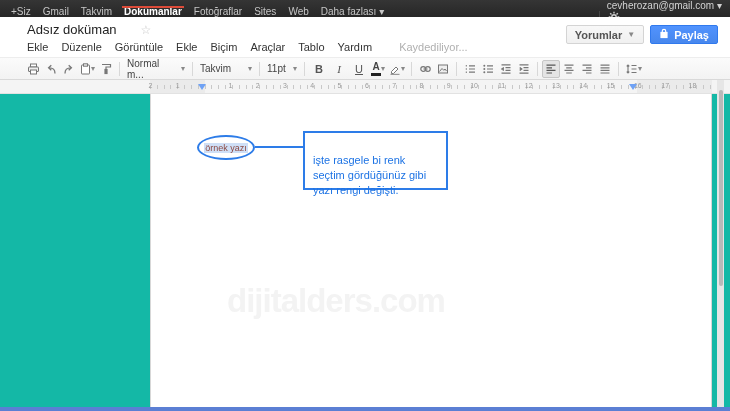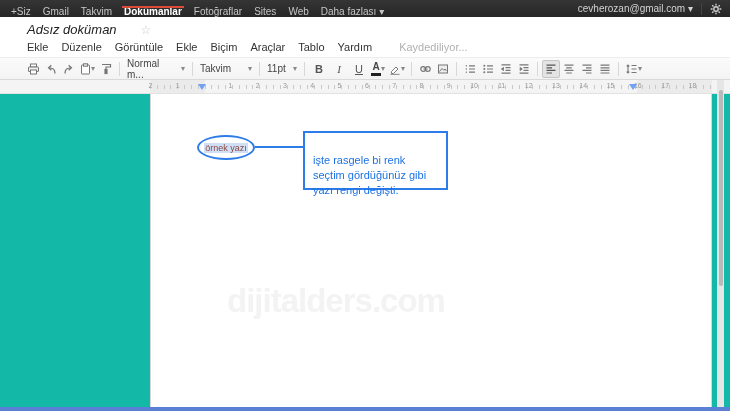--- a/index.html
+++ b/index.html
@@ -9,27 +9,27 @@
 
   
   .topbar { position:absolute; left:0; top:0; width:730px; height:17px;
     background:linear-gradient(#353535,#262626); display:flex; align-items:stretch; }
   .topbar-links { display:flex; align-items:flex-end; padding-left:5px; }
   .tb-link { display:flex; align-items:center; padding:0 6px; font-size:10px; color:#c6c6c6;
     cursor:pointer; position:relative; white-space:nowrap; }
   .tb-link.active { color:#fff; font-weight:bold; }
   .tb-link.active::before { content:""; position:absolute; left:4px; right:4px; top:0; height:2px;
     background:var(--red); }
-  .topbar-right { margin-left:auto; display:flex; align-items:center; }
+  .topbar-right { margin-left:auto; display:flex; align-items:flex-start;flex-direction:column; }
   .tb-account { display:flex; align-items:center; font-size:10px; color:#d2d2d2; padding:0 8px; cursor:pointer; }
   .tb-gear { display:flex; align-items:center; padding:0 8px 0 8px; border-left:1px solid #444; cursor:pointer; }
 
   
   .header { position:absolute; left:0; top:17px; width:730px; height:40px; background:#fff; }
-  .title-row { position:absolute; left:27px; top:5px; display:flex; align-items:center; gap:24px;font-style:italic; }
+  .title-row { position:absolute; left:27px; top:5px; display:flex; align-items:center; gap:24px; }
   .doc-title { font-size:13px; color:#222; cursor:text; }
   .star { font-size:12px; color:#c9c9c9; cursor:pointer; line-height:1; }
   .menu-row { position:absolute; left:27px; top:24px; display:flex; align-items:center; }
   .menu-item { font-size:11px; color:#333; margin-right:13px; cursor:pointer; }
   .save-status { font-size:11px; color:#b0b0b0; margin-left:14px; }
   .header-buttons { position:absolute; right:12px; top:8px; display:flex; gap:6px; }
   .btn { height:19px; display:flex; align-items:center; font-size:11px; font-weight:bold;
     border-radius:2px; padding:0 8px; cursor:pointer; }
   .btn-comments { background:linear-gradient(#f8f8f8,#f0f0f0); border:1px solid #d4d4d4; color:#555; gap:5px; }
   .btn-share { background:linear-gradient(#5193fe,#4787ed); border:1px solid #3079ed; color:#fff; gap:5px; }
@@ -127,20 +127,35 @@
           <span class="menu-item">Düzenle</span>
           <span class="menu-item">Görüntüle</span>
           <span class="menu-item">Ekle</span>
           <span class="menu-item">Biçim</span>
           <span class="menu-item">Araçlar</span>
           <span class="menu-item">Tablo</span>
           <span class="menu-item">Yardım</span>
         </span>
       <span class="save-status">Kaydediliyor...</span>
     </nav>
+    <div class="header-buttons">
+      <div class="btn btn-comments">
+        <span>Yorumlar</span>
+        <span class="caret">▼</span>
+      </div>
+      <div class="btn btn-share">
+        <span>
+          <svg width="10" height="11" viewBox="0 0 10 11" fill="none" stroke="#fff" stroke-width="1.2">
+            <rect x="2" y="4.5" width="6" height="5" fill="#fff"></rect>
+            <path d="M3.3 4.5 V3 a1.7 1.7 0 0 1 3.4 0 V4.5"></path>
+          </svg>
+        </span>
+        <span>Paylaş</span>
+      </div>
+    </div>
   </div>
 
   <div class="toolbar">
     <span class="tbtn">
         <span>
           <svg width="13" height="12" viewBox="0 0 13 12" fill="#fff" stroke="#777" stroke-width="1">
             <rect x="3.5" y="1" width="6" height="3"></rect>
             <rect x="1.5" y="4" width="10" height="4.5" rx="0.5" fill="#eee"></rect>
             <rect x="3.5" y="7" width="6" height="4"></rect>
           </svg>

